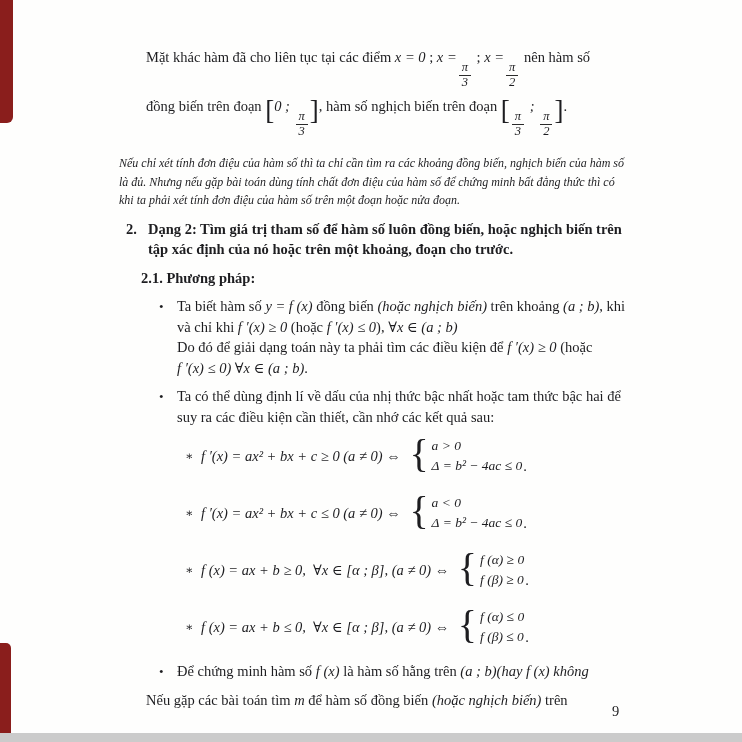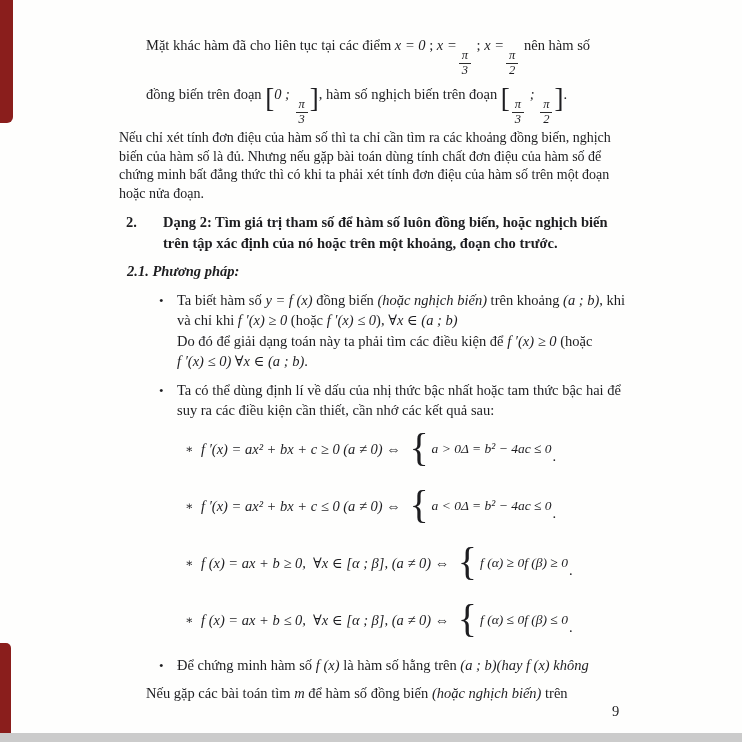--- a/index.html
+++ b/index.html
@@ -9,62 +9,62 @@
     background:#ffffff;
     font-family:"Liberation Serif","DejaVu Serif",serif;
     color:#1d1d20;
     overflow:hidden;
   }
   .page { position:absolute; inset:0; background:#fefefd; }
   .spine-top    { position:absolute; left:0; top:0;    width:13px; height:123px; background:#8a1e1c; border-bottom-right-radius:6px; }
   .spine-bottom { position:absolute; left:0; top:643px; width:11px; height:90px; background:#8a1e1c; border-top-right-radius:5px; }
   .bottom-bar   { position:absolute; left:0; bottom:0; width:742px; height:9px; background:#cbcbcb; }
 
-  .content { position:absolute; left:119px; top:28px; width:512px; font-size:14.5px; line-height:20.5px; }
+  .content { position:absolute; left:119px; top:40px; width:512px; font-size:14.5px; line-height:20.5px; }
 
   .t  { font-style:normal; }
   .m  { font-style:italic; }
   .it { font-style:italic; }
 
   .line { display:block; }
 
   
   .p1 { margin-left:27px; }
   .p1 .line { line-height:34px; }
 
   .frac { display:inline-flex; flex-direction:column; align-items:center; vertical-align:-9px;
           line-height:1.08; font-size:12.5px; font-style:italic; margin:0 2px; }
   .frac .fn { border-bottom:1px solid #2a2a2a; padding:0 3px; }
   .frac .fd { padding-top:0; }
 
   .bb { font-size:27px; line-height:0; vertical-align:-8px; font-weight:400; }
 
   
-  .note { margin-top:3px; line-height:18.5px; font-size:14px; }
+  .note { margin-top:16px; font-style:italic; line-height:18.5px; font-size:12px; }
 
   
   .heading { display:flex; margin-top:9px; font-weight:bold; }
   .heading .hnum { width:22px; flex:0 0 22px; margin-left:7px; }
-  .heading .htext { flex:1;margin-left:15px; }
-
-  .method { margin-top:8px; margin-left:8px; font-weight:bold; font-style:italic; }
+  .heading .htext { flex:1; }
+
+  .method { margin-top:8px; margin-left:22px; font-weight:bold; }
 
   
   .bullet { display:flex; margin-top:8px; }
   .bullet .marker { flex:0 0 18px; width:18px; margin-left:40px; font-size:13px; padding-top:1px; }
   .bullet .btext { flex:1; }
 
   
   .stars { margin-left:66px; margin-top:6px; }
   .star-row { display:flex; align-items:center; white-space:pre; margin-bottom:11px; min-height:46px; }
   .star-row .smark { width:16px; flex:0 0 16px; font-size:12px; }
   .star-row .main { font-style:italic; }
   .cases { display:inline-flex; align-items:center; margin-left:5px; }
   .cbrace { font-size:40px; line-height:0.85; font-weight:400; transform:translateY(-2px); }
-  .crows { display:inline-flex; flex-direction:row; margin-left:3px; font-size:13.5px;
+  .crows { display:inline-flex; flex-direction:column; margin-left:3px; font-size:13.5px;
            font-style:italic; line-height:1.5; white-space:pre; }
   .cend { align-self:flex-end; margin-left:1px; }
 
   
   .pend { margin-top:7px; margin-left:27px; }
 
   .page-number { position:absolute; left:612px; top:703px; font-size:14.5px; }
 </style>
 </head>
 <body>

